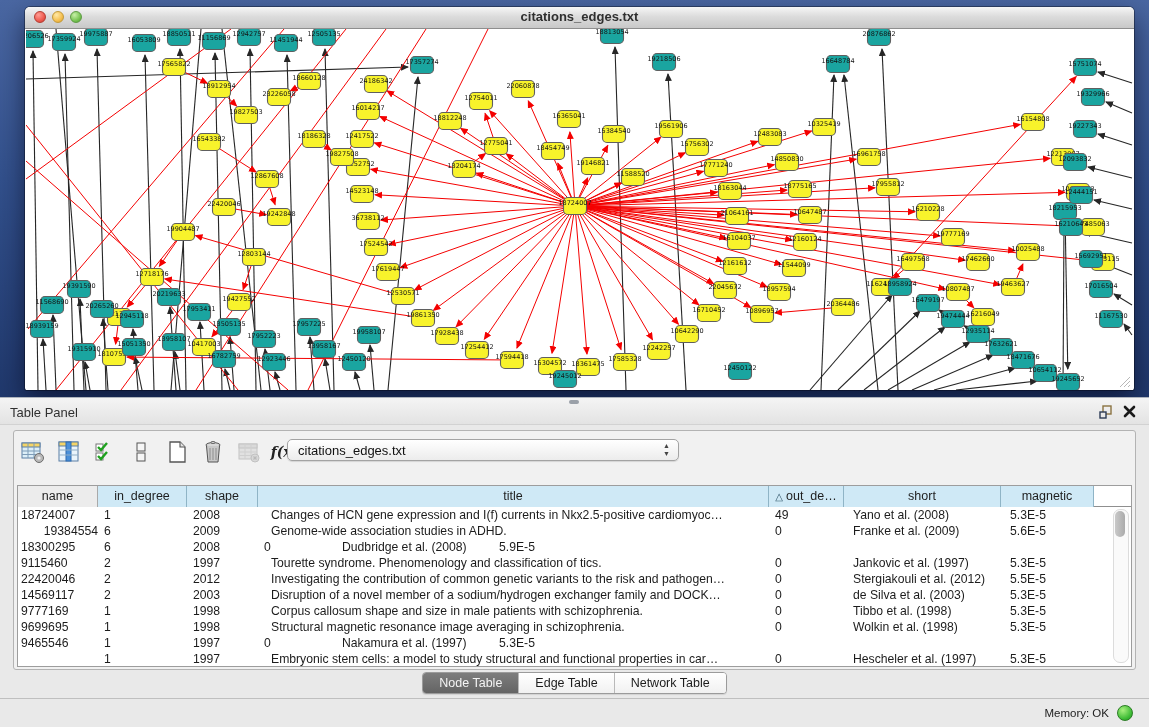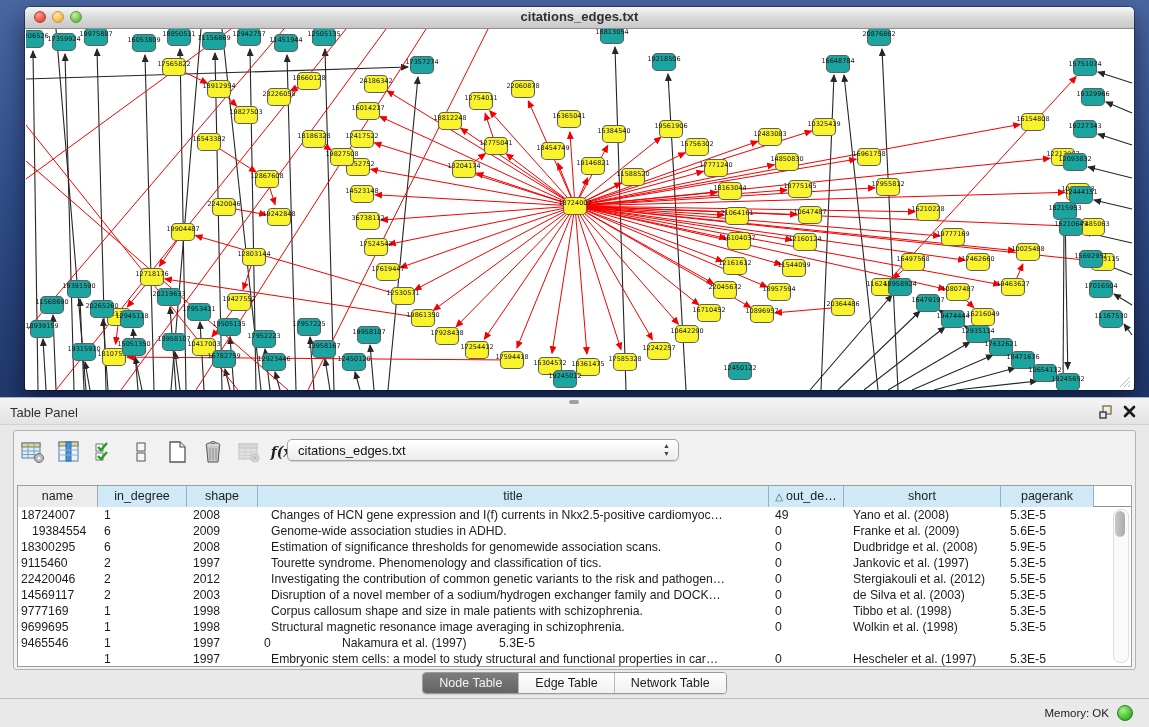--- a/index.html
+++ b/index.html
@@ -873,46 +873,45 @@
       </div>
 
       <div id="table-wrap">
         <div id="thead">
             <div class="hcell first" style="width: 80px;"><span>name</span></div>
             <div class="hcell" style="width: 89px;"><span>in_degree</span></div>
             <div class="hcell" style="width: 71px;"><span>shape</span></div>
             <div class="hcell" style="width: 511px;"><span>title</span></div>
             <div class="hcell" style="width: 75px;"><span class="sort-ind">△</span><span>out_de…</span></div>
             <div class="hcell" style="width: 157px;"><span>short</span></div>
-            <div class="hcell" style="width: 93px;"><span>pagerank</span></div>
+            <div class="hcell" style="width: 93px;"><span>magnetic</span></div>
           </div>
         <div id="tbody">
             <div class="trow">
               <div class="tcell" style="width: 80px; padding-left: 3px;">18724007</div>
               <div class="tcell" style="width: 89px; padding-left: 6px;">1</div>
               <div class="tcell" style="width: 71px; padding-left: 6px;">2008</div>
               <div class="tcell" style="width: 511px; padding-left: 13px;">Changes of HCN gene expression and I(f) currents in Nkx2.5-positive cardiomyoc…</div>
               <div class="tcell" style="width: 75px; padding-left: 6px;">49</div>
               <div class="tcell" style="width: 157px; padding-left: 9px;">Yano et al. (2008)</div>
               <div class="tcell" style="width: 93px; padding-left: 9px;">5.3E-5</div>
             </div>
             <div class="trow">
-              <div class="tcell" style="width: 80px; padding-left: 14px;">19384554</div>
+              <div class="tcell" style="width: 80px; padding-left: 14px; text-align: right;">19384554</div>
               <div class="tcell" style="width: 89px; padding-left: 6px;">6</div>
               <div class="tcell" style="width: 71px; padding-left: 6px;">2009</div>
               <div class="tcell" style="width: 511px; padding-left: 13px;">Genome-wide association studies in ADHD.</div>
               <div class="tcell" style="width: 75px; padding-left: 6px;">0</div>
               <div class="tcell" style="width: 157px; padding-left: 9px;">Franke et al. (2009)</div>
               <div class="tcell" style="width: 93px; padding-left: 9px;">5.6E-5</div>
             </div>
             <div class="trow">
               <div class="tcell" style="width: 80px; padding-left: 3px;">18300295</div>
               <div class="tcell" style="width: 89px; padding-left: 6px;">6</div>
               <div class="tcell" style="width: 71px; padding-left: 6px;">2008</div>
-              <div class="tcell" style="width: 511px; padding-left: 13px;">Estimation of significance thresholds for genomewide association scans.</div>
               <div class="tcell" style="width: 75px; padding-left: 6px;">0</div>
               <div class="tcell" style="width: 157px; padding-left: 9px;">Dudbridge et al. (2008)</div>
               <div class="tcell" style="width: 93px; padding-left: 9px;">5.9E-5</div>
             </div>
             <div class="trow">
               <div class="tcell" style="width: 80px; padding-left: 3px;">9115460</div>
               <div class="tcell" style="width: 89px; padding-left: 6px;">2</div>
               <div class="tcell" style="width: 71px; padding-left: 6px;">1997</div>
               <div class="tcell" style="width: 511px; padding-left: 13px;">Tourette syndrome. Phenomenology and classification of tics.</div>
               <div class="tcell" style="width: 75px; padding-left: 6px;">0</div>

